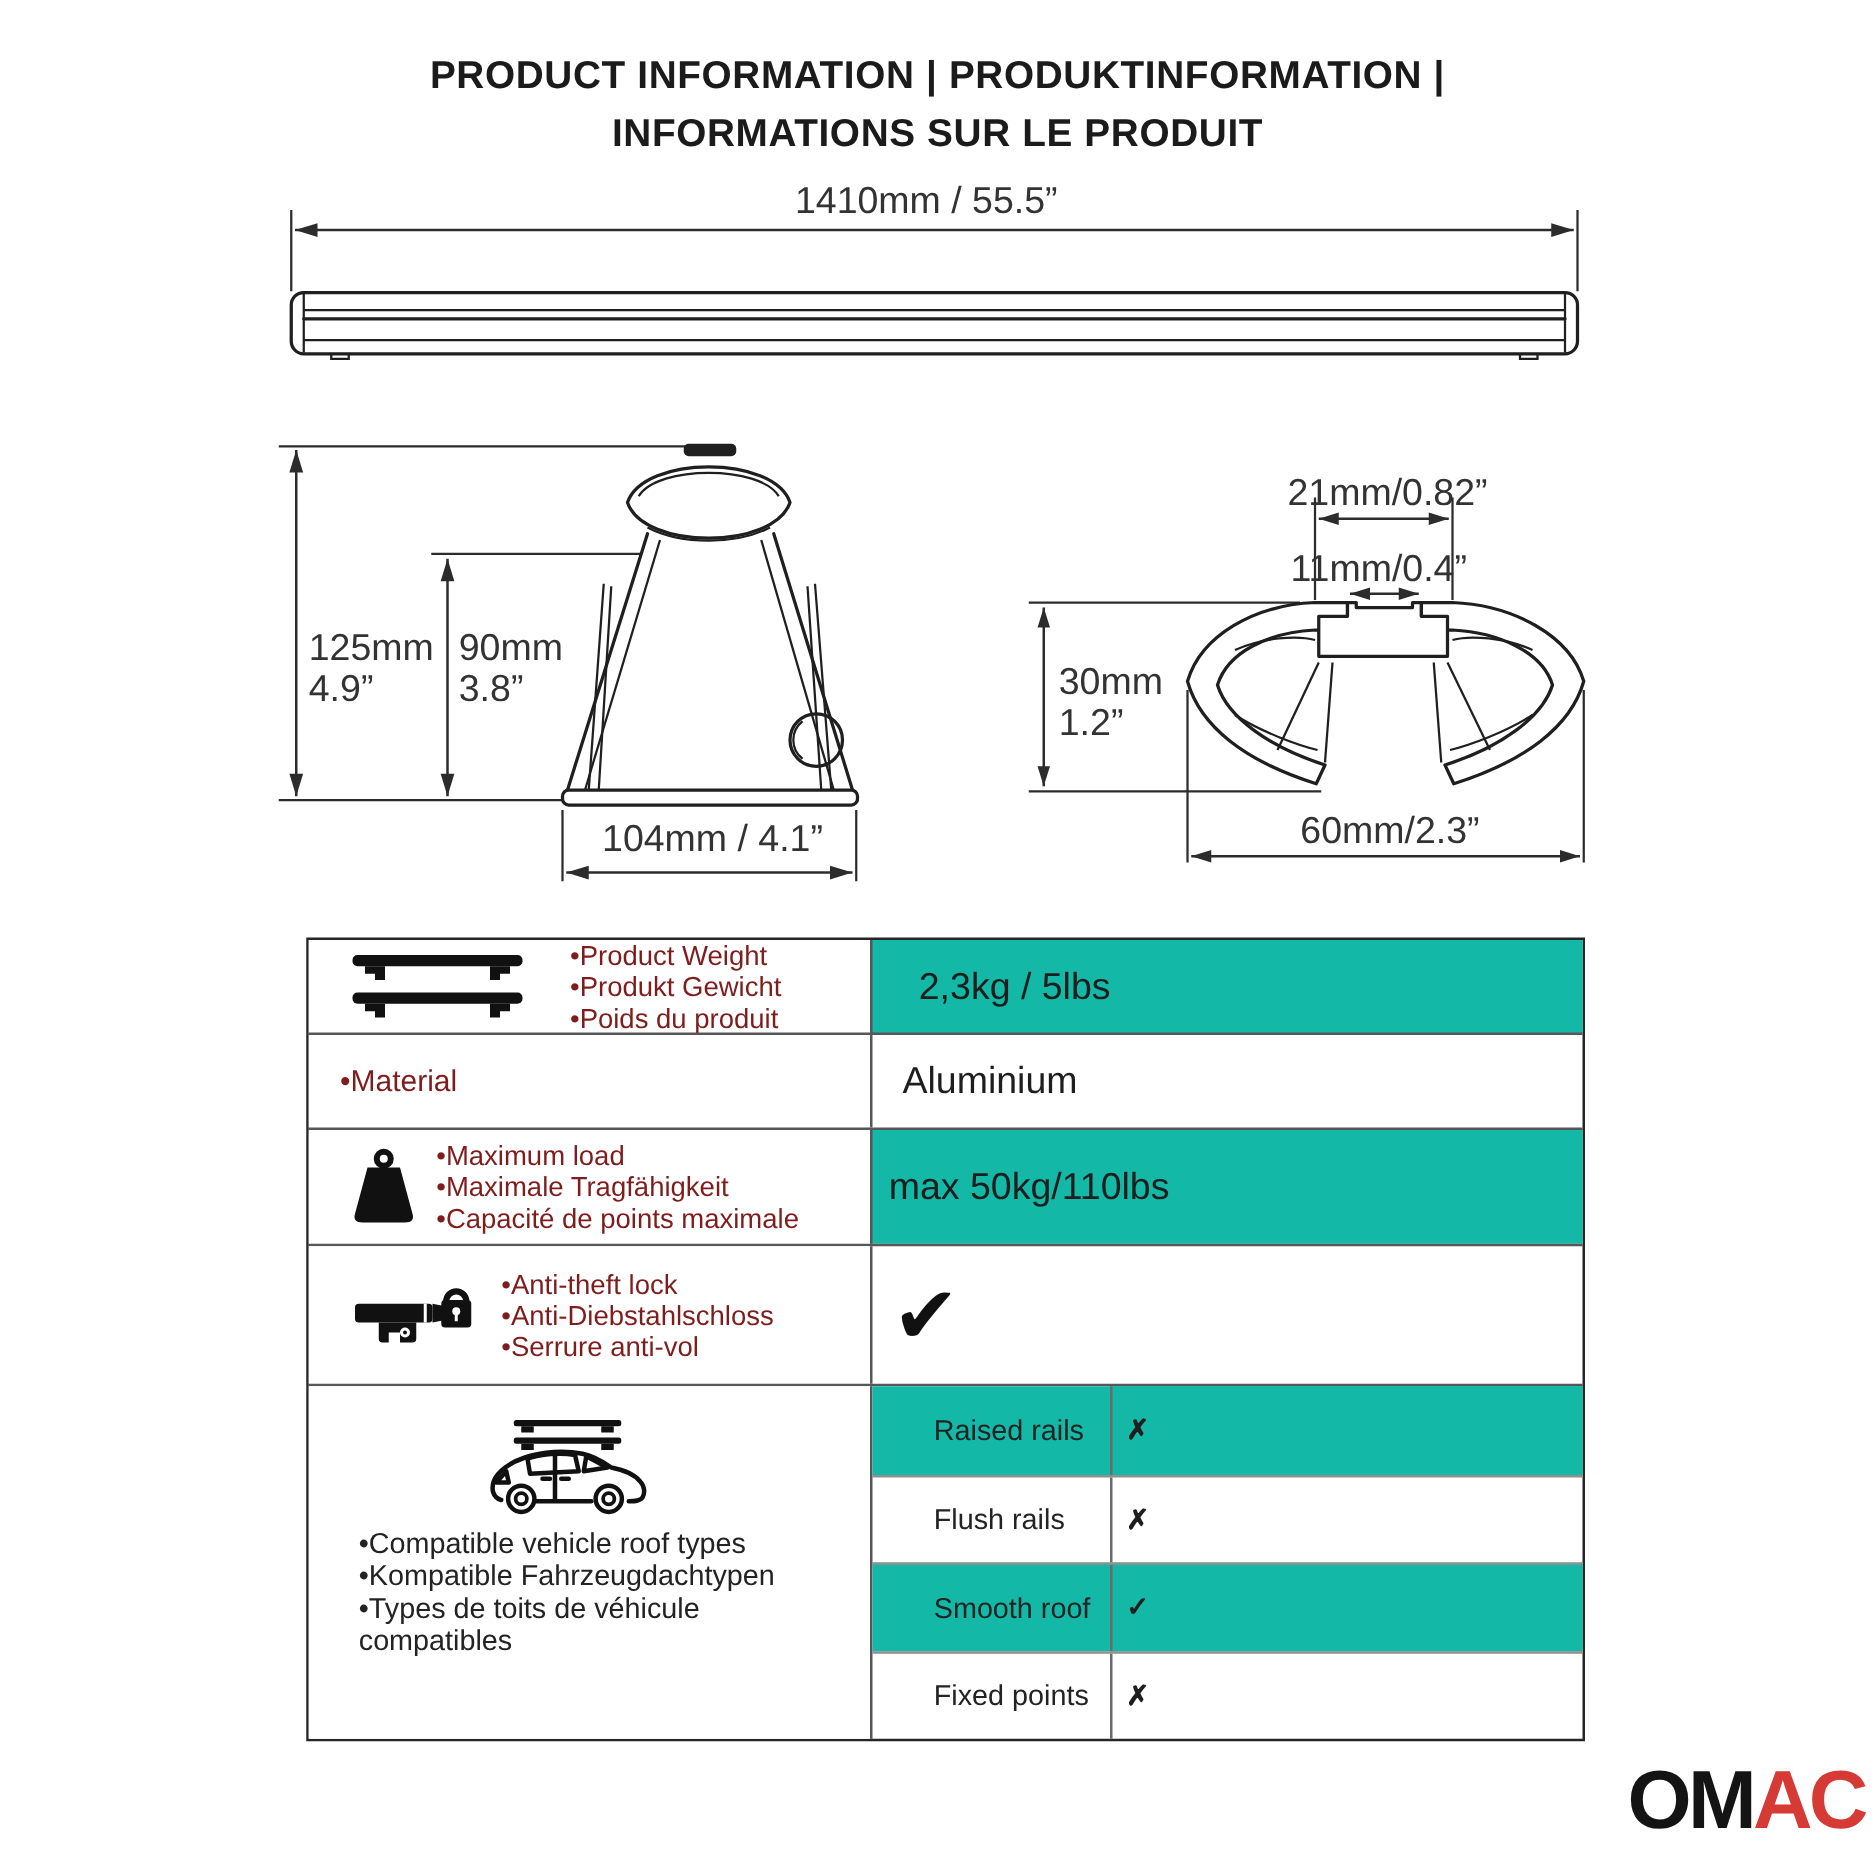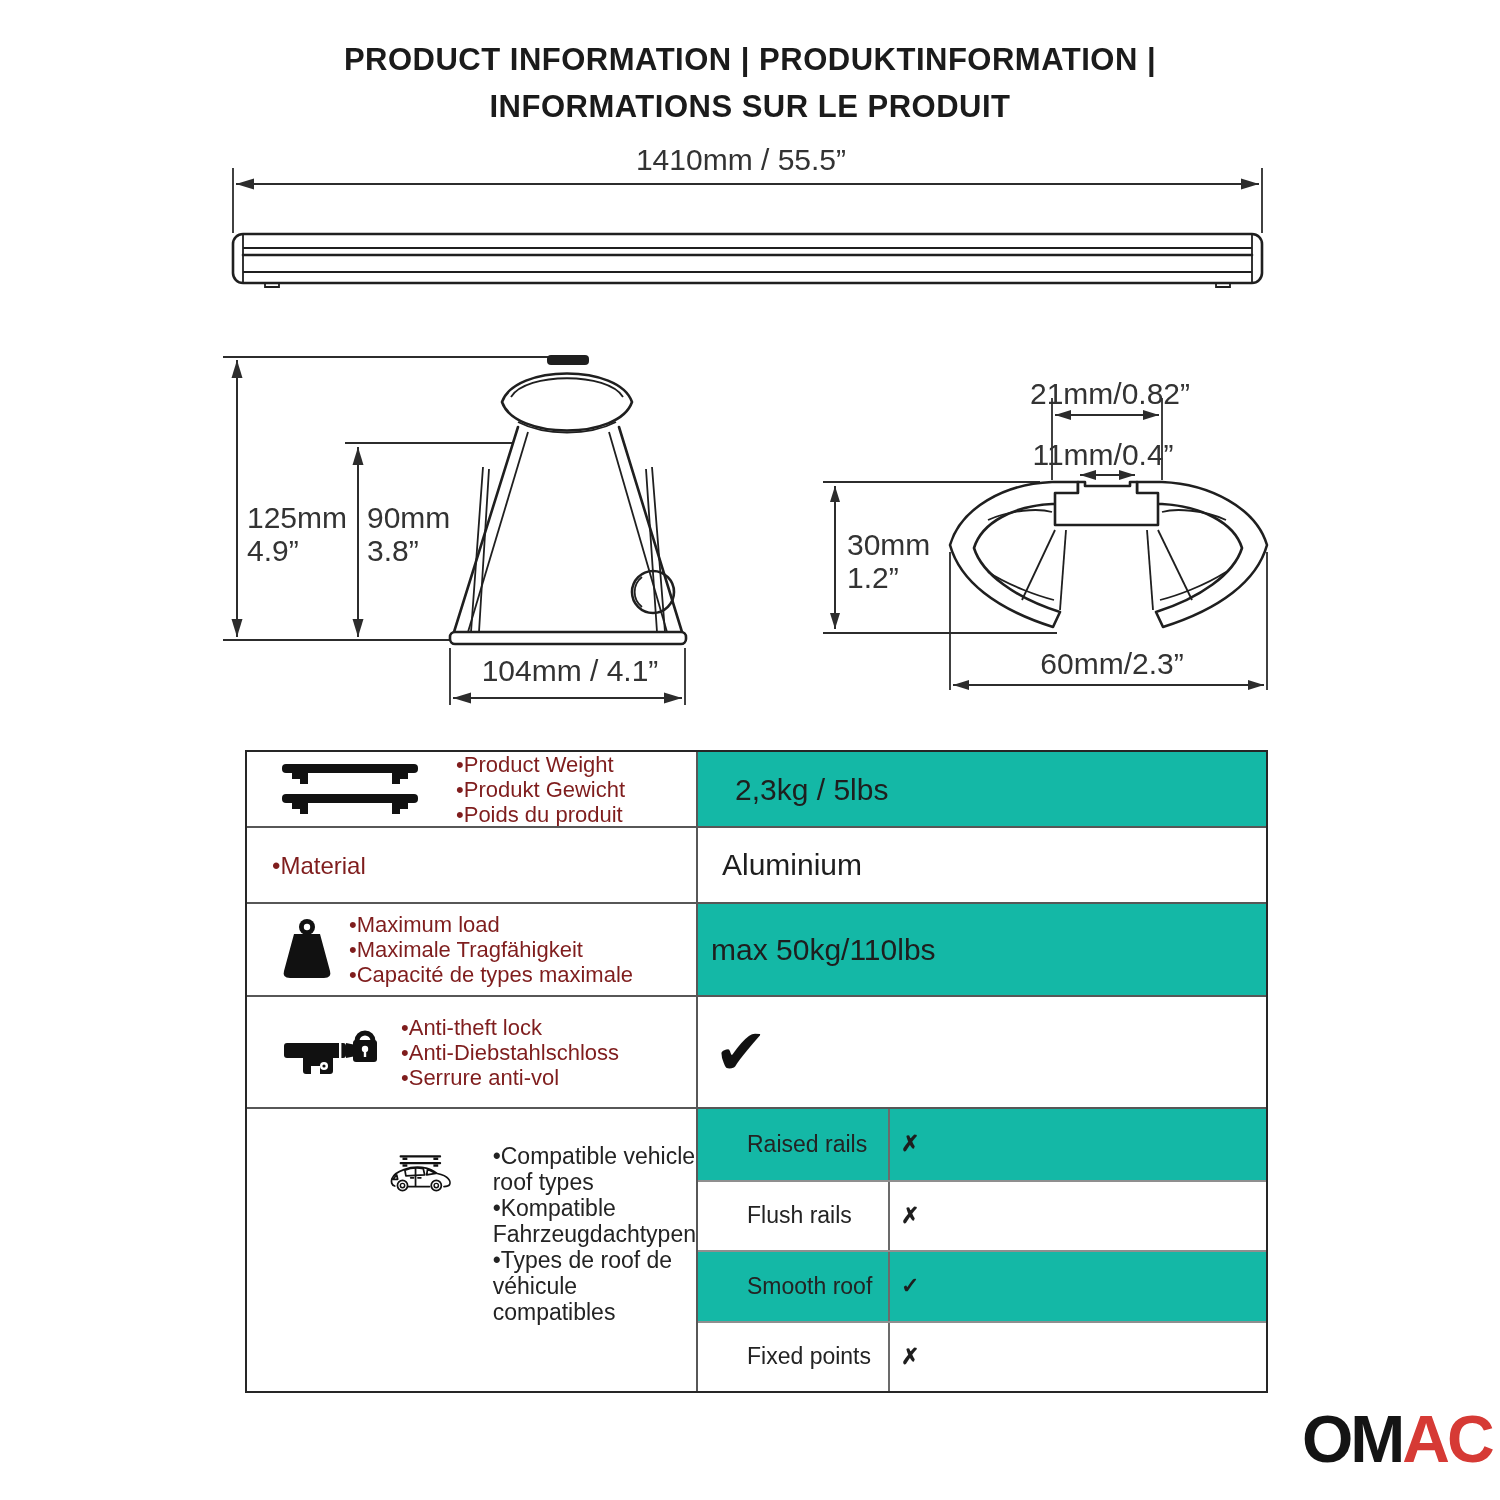--- a/index.html
+++ b/index.html
@@ -33,21 +33,21 @@
   .bigcheck{font-size:64px;line-height:60px;color:#111;}
   
   .r1 .cl{padding-left:33px;gap:36px;}
   .r2 .cl{padding-left:25px;}
   .r2 .lbl{font-size:24px;}
   .r3 .cl{padding-left:27px;gap:9px;}
   .r4 .cl{padding-left:36px;gap:23px;}
   .v1{padding-left:37px;} .v2{padding-left:24px;} .v3{padding-left:13px;} .v4{padding-left:16px;}
   
   .r5 .cl{align-items:flex-start;}
-  .r5wrap{display:flex;flex-direction:row;width:100%;padding-top:25px;box-sizing:border-box;}
+  .r5wrap{display:flex;flex-direction:column;width:100%;padding-top:25px;box-sizing:border-box;}
   .caricon{margin:0 auto;margin-left:142px;}
   .r5text{margin-top:9px;padding-left:40px;}
   .sub{display:grid;grid-template-rows:repeat(4,1fr);width:100%;height:100%;}
   .sub-row{display:grid;grid-template-columns:190px 1fr;}
   .sub-row + .sub-row{border-top:2px solid #8f8f8f;}
   .sub-lbl{display:flex;align-items:center;padding-left:12px;font-size:23px;color:#232323;margin-left:37px;}
   .sub-val{border-left:2px solid #6b6b6b;display:flex;align-items:center;padding-left:11px;
            font-size:22px;font-weight:bold;color:#1e1e1e;}
 
   
@@ -202,21 +202,21 @@
   <div class="trow r3">
     <div class="cl">
       <svg width="66" height="64" viewBox="0 0 66 64">
         <circle cx="33" cy="9" r="8" fill="#111"></circle>
         <circle cx="33" cy="9" r="3.2" fill="#fff"></circle>
         <path d="M20,16 H46 L56,53 Q58,60 50,60 H16 Q8,60 10,53 Z" fill="#111"></path>
       </svg>
       <div class="lbl">
         <div>•Maximum load</div>
         <div>•Maximale Tragfähigkeit</div>
-        <div>•Capacité de types maximale</div>
+        <div>•Capacité de points maximale</div>
       </div>
     </div>
     <div class="cv gray v3">
       <span class="val">max 50kg/110lbs</span>
     </div>
   </div>
 
   <div class="trow r4">
     <div class="cl">
       <svg width="95" height="54" viewBox="0 0 95 54">
@@ -265,21 +265,21 @@
             <line x1="60" y1="49" x2="66" y2="49"></line>
           </g>
           <circle cx="28" cy="65" r="10.5" fill="#fff" stroke="#111" stroke-width="3.6"></circle>
           <circle cx="28" cy="65" r="4.5" fill="none" stroke="#111" stroke-width="3"></circle>
           <circle cx="98" cy="65" r="10.5" fill="#fff" stroke="#111" stroke-width="3.6"></circle>
           <circle cx="98" cy="65" r="4.5" fill="none" stroke="#111" stroke-width="3"></circle>
         </svg>
         <div class="lbl5 r5text">
           <div>•Compatible vehicle roof types</div>
           <div>•Kompatible Fahrzeugdachtypen</div>
-          <div>•Types de roof de véhicule</div>
+          <div>•Types de toits de véhicule</div>
           <div>compatibles</div>
         </div>
       </div>
     </div>
     <div class="cv" style="padding:0;align-items:stretch;">
       <div class="sub">
         <div class="sub-row gray">
           <div class="sub-lbl">Raised rails</div>
           <div class="sub-val gray">✗</div>
         </div>

